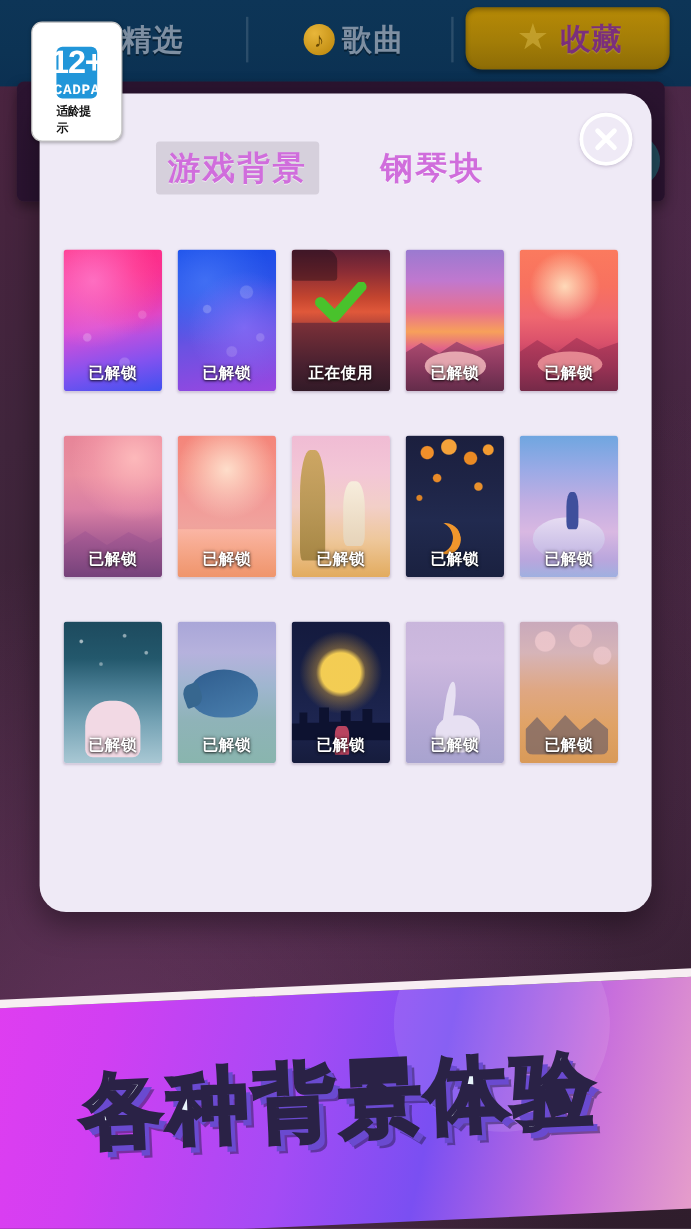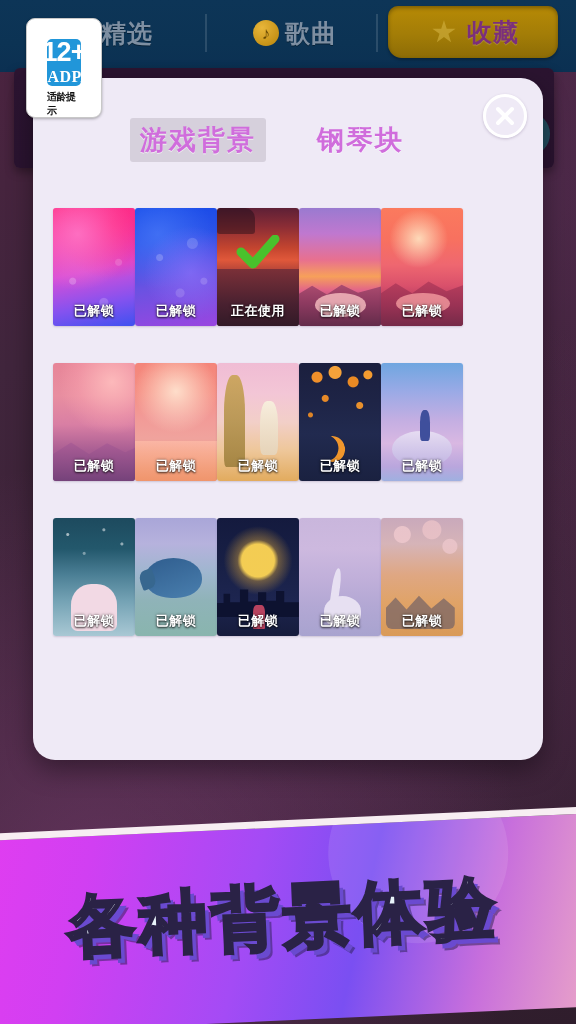--- a/index.html
+++ b/index.html
@@ -99,21 +99,21 @@
     text-shadow:0 1px 0 rgba(255,255,255,.6);
   }
   #mtab-bg { left:97px; width:136px; background:#d6d0dc; border-radius:3px; }
   #mtab-tiles { left:265px; width:125px; }
 
   
   .grid {
     position:absolute; left:20px; top:130px; width:470px;
     display:flex; flex-direction:column; gap:37px;
   }
-  .grid-row { display:flex; }
+  .grid-row { display:flex; gap:13px; }
   .thumb {
     position:relative; width:82px; height:118px;
     border-radius:3px; overflow:hidden;
     box-shadow:0 1px 2px rgba(80,60,100,.22);
   }
   .thumb-art { position:absolute; inset:0; }
   .thumb-label {
     position:absolute; left:0; right:0; bottom:6px;
     text-align:center; font-size:13px; font-weight:bold;
     color:#ffffff; letter-spacing:.5px;
@@ -249,21 +249,21 @@
     border:1px solid #c8c8c8;
     box-shadow:0 1px 3px rgba(0,0,0,.3);
     padding:20px; z-index:40;
     display:flex; flex-direction:column; align-items:center;
   }
   .cadpa-blue {
     width:100%; height:66px; background:#2196d9; border-radius:5px;
     display:flex; flex-direction:column; align-items:center; justify-content:center;
   }
   .cadpa-age { font-size:27px; font-weight:bold; color:#fff; line-height:1; letter-spacing:-1px; }
-  .cadpa-org { font-size:16px; font-weight:bold; color:#fff; font-family:Liberation Serif, serif; margin-top:2px; letter-spacing:.5px; }
+  .cadpa-org { font-size:12px; font-weight:bold; color:#fff; font-family:Liberation Mono, monospace; margin-top:2px; letter-spacing:.5px; }
   .cadpa-note { font-size:10px; font-weight:bold; color:#111; margin-top:4px; letter-spacing:-.5px; }
 
   
   .promo {
     position:absolute; left:-14px; right:-14px; bottom:-10px; height:200px;
     background:linear-gradient(105deg,#e23df0 0%,#d13ff2 18%,#a44bf5 44%,#7a4ff2 62%,#c86fdc 82%,#e9a3c8 100%);
     transform:rotate(-2.6deg); transform-origin:left bottom;
     border-top:7px solid #f7eef2;
     display:flex; align-items:center; justify-content:center;
     overflow:hidden;

